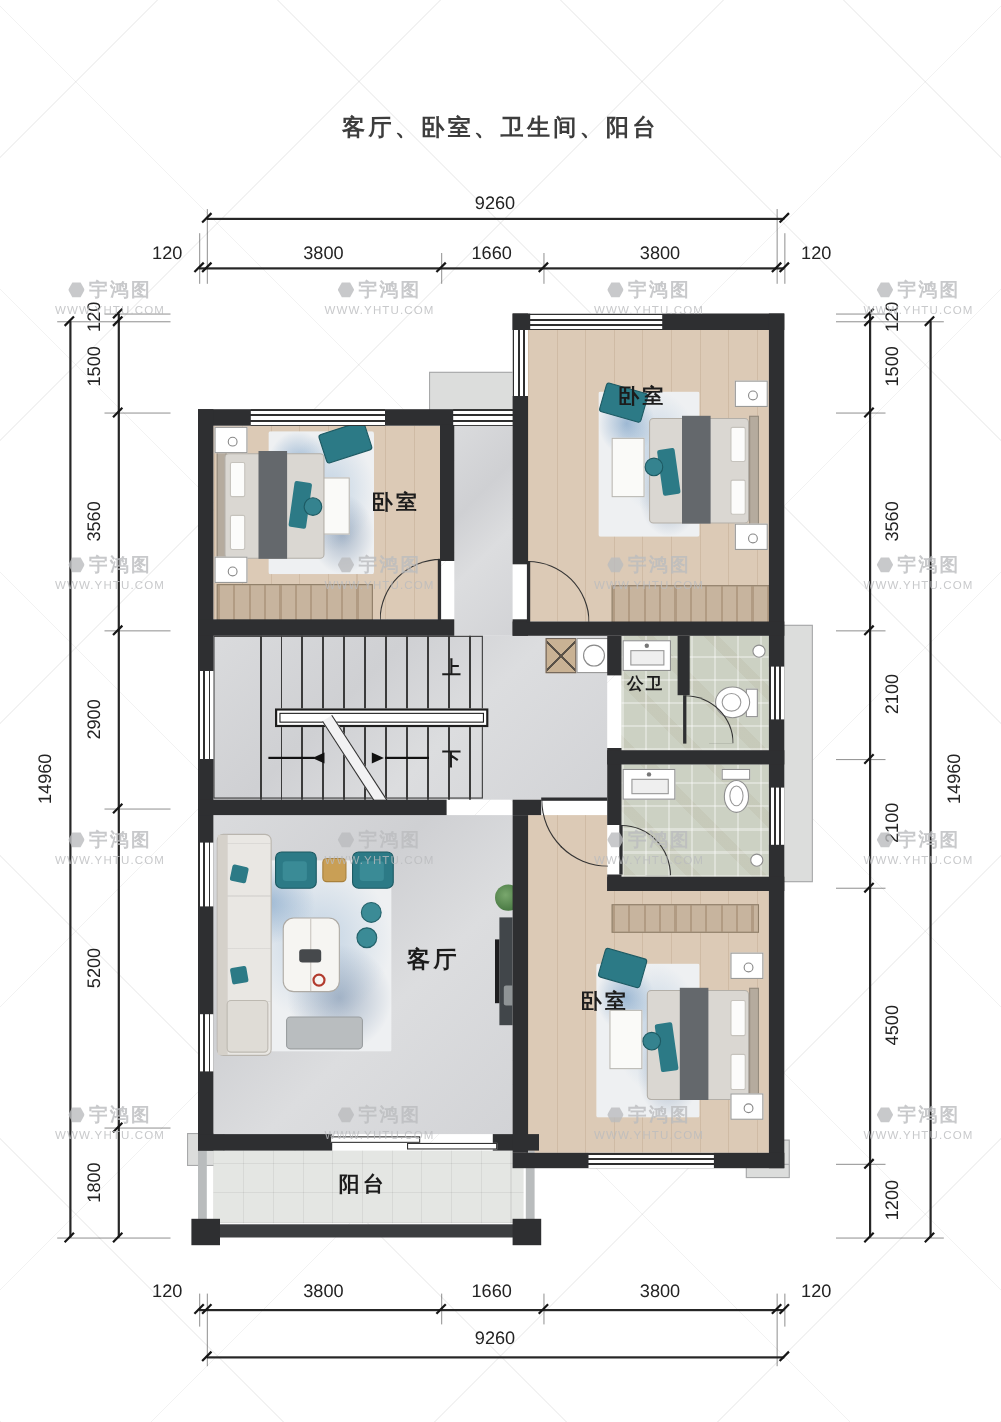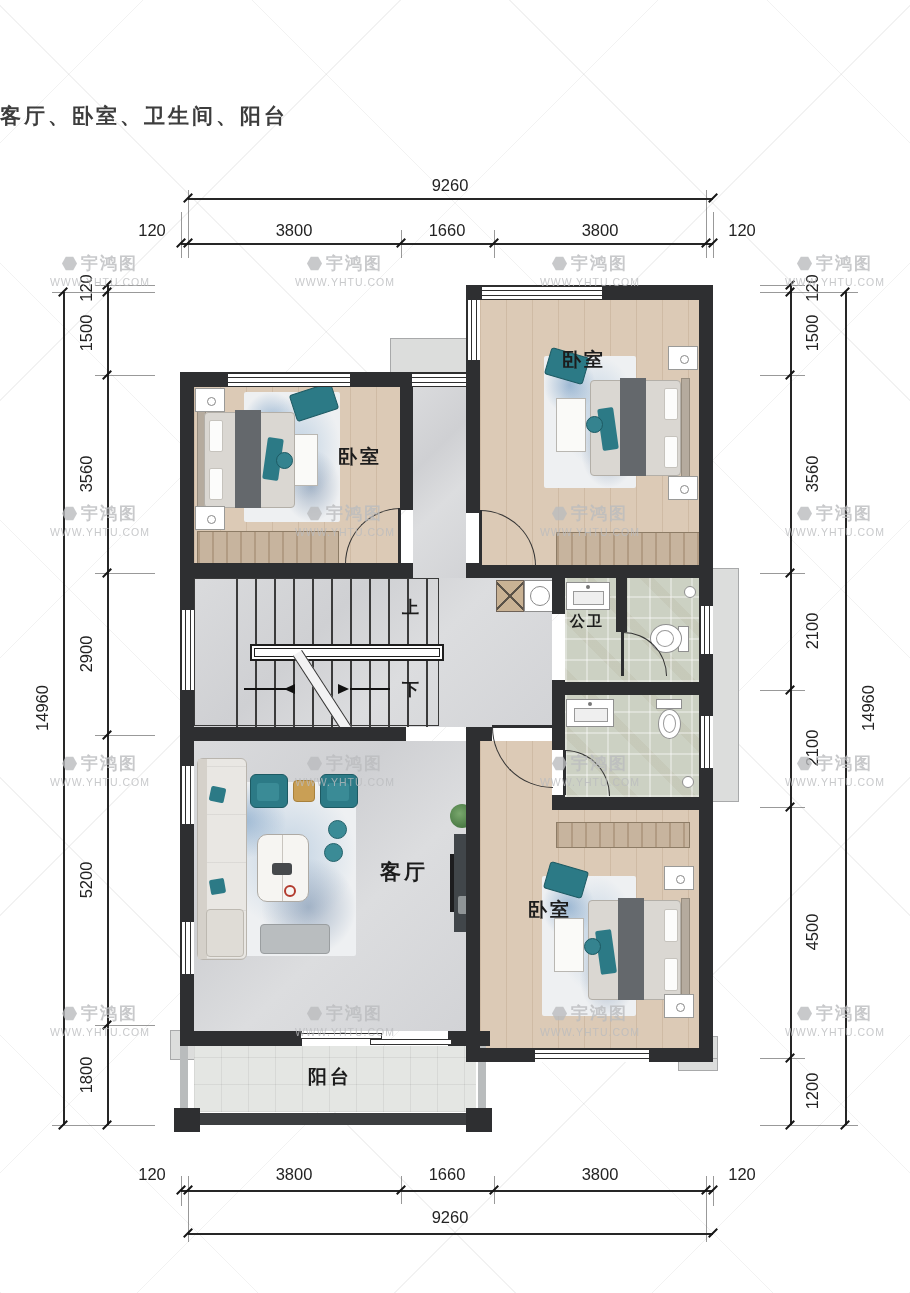--- a/index.html
+++ b/index.html
@@ -6,21 +6,21 @@
   #canvas{position:relative;width:910px;height:1293px;background:#ffffff;overflow:hidden;
     font-family:"Liberation Sans","DejaVu Sans",sans-serif;
     background-image:
       repeating-linear-gradient(45deg, rgba(175,175,175,.16) 0 1px, transparent 1px 182px),
       repeating-linear-gradient(-45deg, rgba(175,175,175,.16) 0 1px, transparent 1px 182px);}
   .abs{position:absolute;}
   
   .banner{left:345px;top:45px;width:230px;height:43px;background:#d02a23;color:#fff;
     display:flex;align-items:center;justify-content:center;font-size:26px;font-weight:bold;
     letter-spacing:4px;font-family:"DejaVu Serif","Liberation Serif",serif;}
-  .subtitle{left:0;top:102px;width:910px;font-size:21px;color:#3d3d3d;letter-spacing:3px;font-weight:600;}
+  .subtitle{left:0;top:102px;width:910px;text-align:center;font-size:21px;color:#3d3d3d;letter-spacing:3px;font-weight:600;}
   
   .wall{position:absolute;background:#2e2f31;z-index:20;}
   .winh{position:absolute;z-index:22;background:repeating-linear-gradient(to bottom,#2f2f2f 0 1.6px,#ffffff 1.6px 4.8px);}
   .winv{position:absolute;z-index:22;background:repeating-linear-gradient(to right,#2f2f2f 0 1.6px,#ffffff 1.6px 4.8px);}
   .arc{position:absolute;z-index:23;}
   .leaf{position:absolute;z-index:23;background:#2e2f31;}
   
   .wood{position:absolute;z-index:1;background:#dccab6;
     background-image:repeating-linear-gradient(90deg, rgba(130,95,60,.14) 0 1px, transparent 1px 26px);}
   .marble{position:absolute;z-index:1;background:linear-gradient(135deg,#dadbdd 0%,#cfd0d3 35%,#dcdddf 60%,#d2d3d6 100%);}
@@ -267,21 +267,21 @@
     <div style="position:absolute;left:14px;top:28px;width:20px;height:12px;background:#46494c;border-radius:3px;"></div>
     <div style="position:absolute;left:26px;top:50px;width:8px;height:8px;border:2px solid #b23b2e;border-radius:50%;"></div>
   </div>
   <div class="teal-round" style="left:328px;top:820px;width:17px;height:17px;"></div>
   <div class="teal-round" style="left:324px;top:843px;width:17px;height:17px;"></div>
   <div style="position:absolute;z-index:9;left:260px;top:924px;width:68px;height:28px;background:#b9bdbf;border:1px solid #9a9ea0;border-radius:4px;"></div>
   <div class="tvconsole" style="left:454px;top:834px;width:12px;height:98px;"></div>
   <div style="position:absolute;z-index:10;left:450px;top:854px;width:4px;height:58px;background:#1d1d1f;"></div>
   <div class="plant" style="left:450px;top:804px;width:24px;height:24px;"></div>
   <div style="position:absolute;z-index:9;left:458px;top:896px;width:14px;height:18px;background:#8f9496;border-radius:2px;"></div>
-  <div class="rlabel" style="left:380px;top:858px;font-size:21px;">客厅</div>
+  <div class="rlabel" style="left:370px;top:858px;font-size:21px;">客厅</div>
 
   <div class="rug" style="left:542px;top:876px;width:94px;height:140px;"></div>
   <div class="bed" style="left:586px;top:898px;width:102px;height:102px;">
     <div class="hboard" style="left:95px;top:0;width:7px;height:102px;"></div>
     <div class="mattress" style="left:2px;top:2px;width:91px;height:98px;"></div>
     <div class="runner" style="left:32px;top:0;width:26px;height:102px;"></div>
     <div class="pillow" style="left:78px;top:11px;width:12px;height:31px;"></div>
     <div class="pillow" style="left:78px;top:60px;width:12px;height:31px;"></div>
     <div class="throw" style="left:12px;top:32px;width:16px;height:44px;transform:rotate(-8deg);"></div>
   </div>

